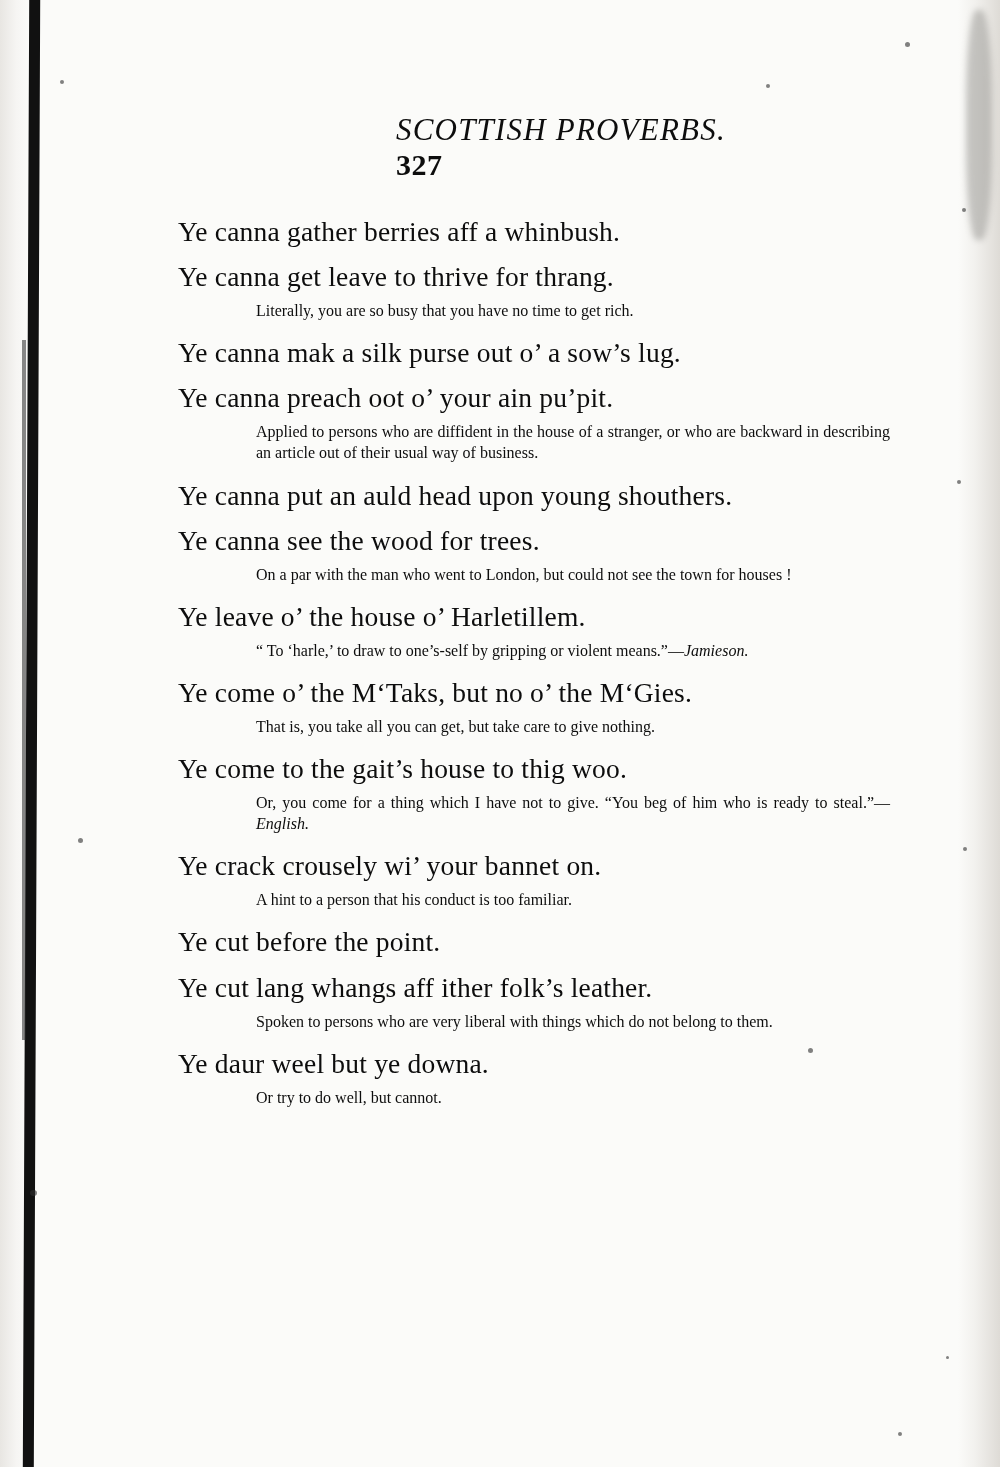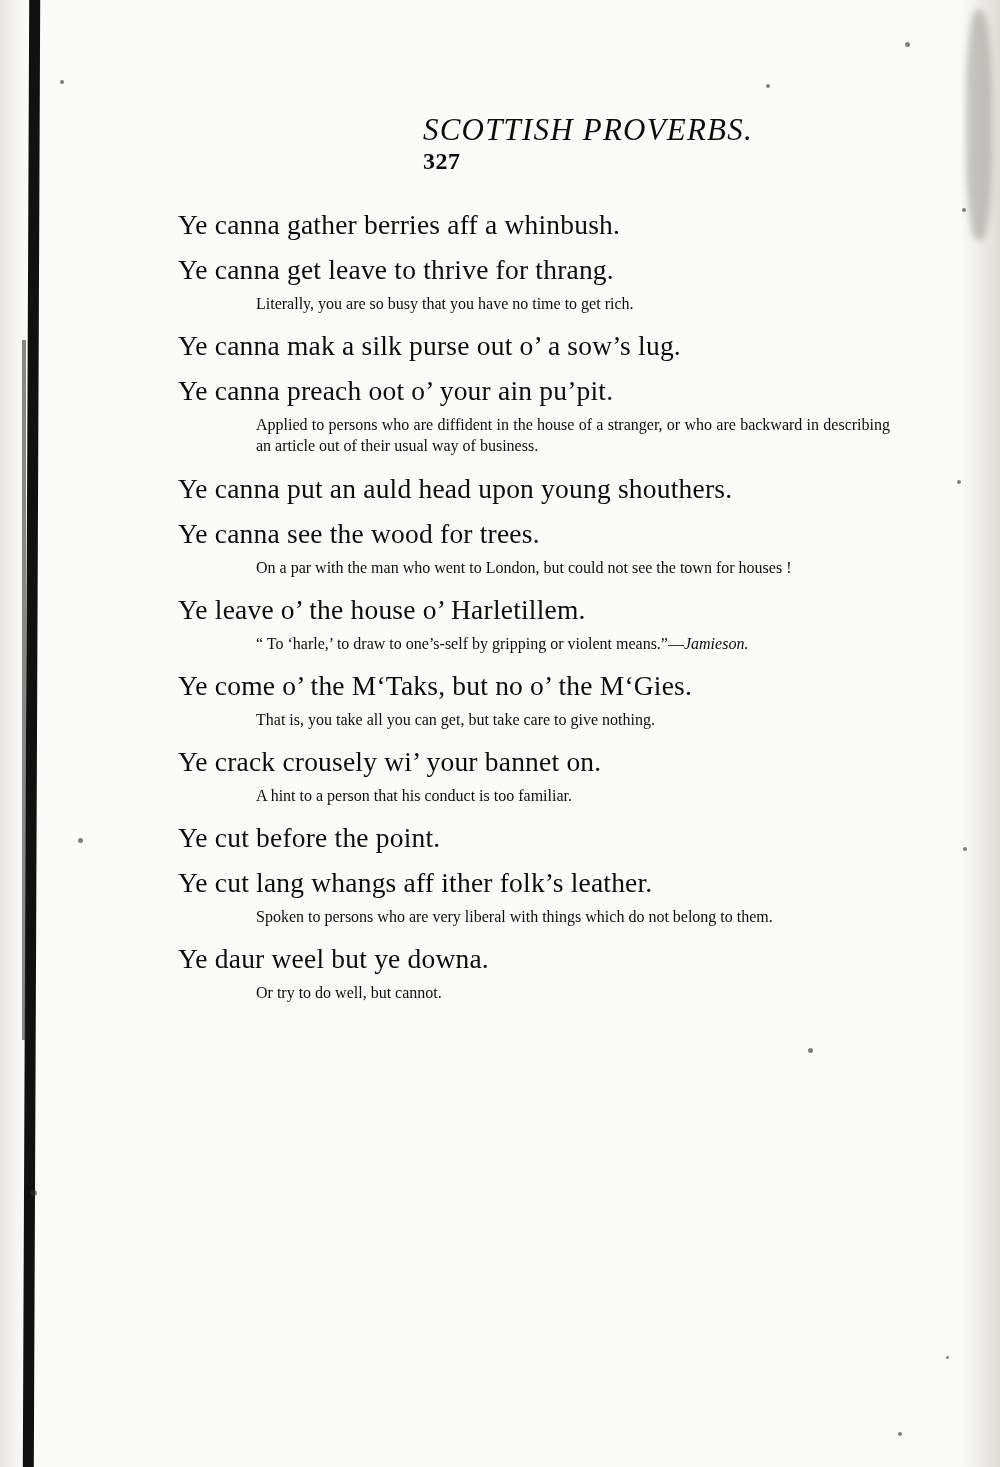--- a/index.html
+++ b/index.html
@@ -77,23 +77,23 @@
     padding-left: 140px;
     flex-direction: column;
   }
   .header-title {
     font-style: italic;
     font-size: 31px;
     letter-spacing: 1.2px;
     white-space: nowrap;
   }
   .header-page {
-    font-size: 24px;
+    font-size: 30px;
     font-weight: bold;
-    margin-left: 105px;
+    margin-left: 78px;
     letter-spacing: 0.5px;
   }
   .proverb {
     font-size: 27.5px;
     line-height: 1.42;
     margin: 0 0 2px 0;
     letter-spacing: 0.2px;
   }
   .gloss {
     font-size: 16px;
@@ -168,20 +168,24 @@
     <div class="entry">
       <p class="proverb">Ye leave o’ the house o’ Harletillem.</p>
       <p class="gloss"><span>“ To ‘harle,’ to draw to one’s-self by gripping or violent means.”—</span><i>Jamieson.</i></p>
     </div>
 
     <div class="entry">
       <p class="proverb">Ye come o’ the M‘Taks, but no o’ the M‘Gies.</p>
       <p class="gloss">That is, you take all you can get, but take care to give nothing.</p>
     </div>
 
+    <div class="entry">
+      <p class="proverb">Ye come to the gait’s house to thig woo.</p>
+      <p class="gloss"><span>Or, you come for a thing which I have not to give. “You beg of him who is ready to steal.”—</span><i>English.</i></p>
+    </div>
 
     <div class="entry">
       <p class="proverb">Ye crack crousely wi’ your bannet on.</p>
       <p class="gloss">A hint to a person that his conduct is too familiar.</p>
     </div>
 
     <div class="entry">
       <p class="proverb">Ye cut before the point.</p>
     </div>
 

